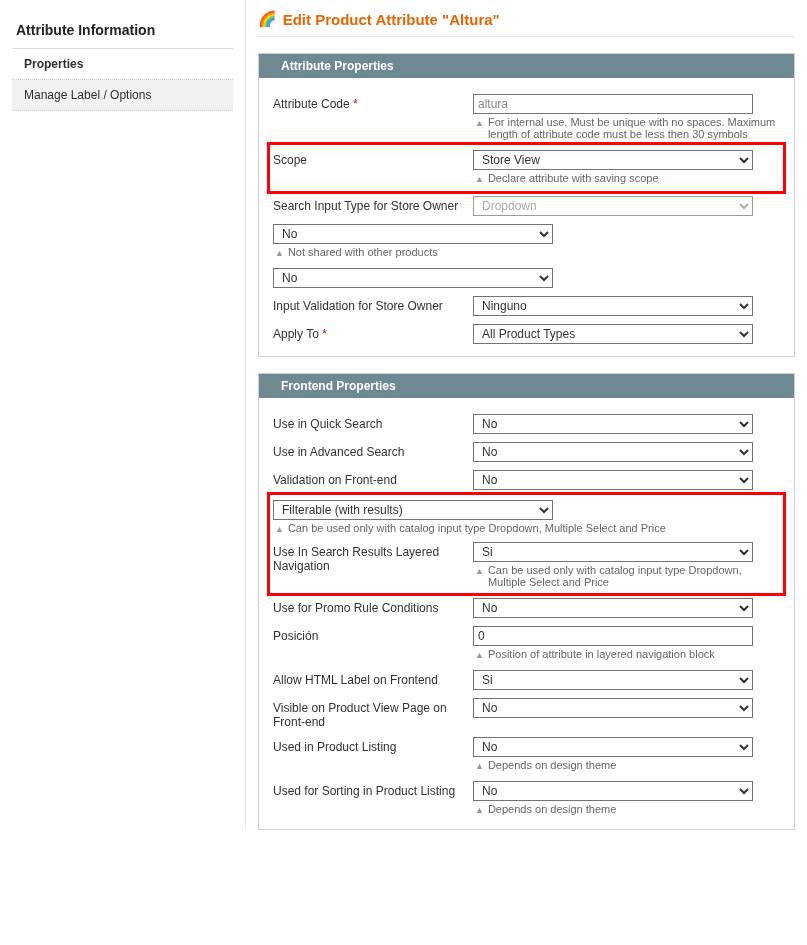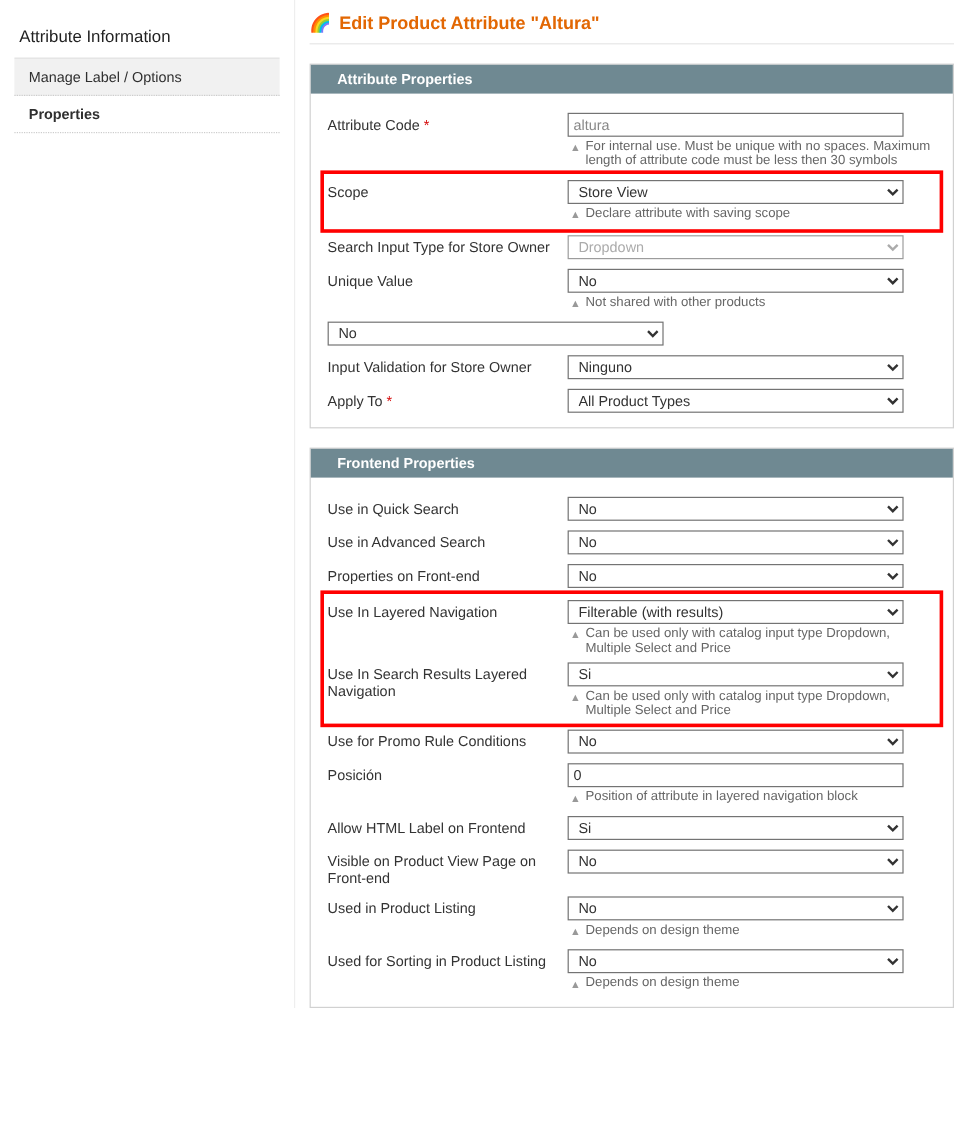--- a/index.html
+++ b/index.html
@@ -1,19 +1,19 @@
 <!DOCTYPE html>
 <html><head>
 <meta charset="utf-8">
 <style>
   * { box-sizing: border-box; margin: 0; padding: 0; }
   body { font-family: Arial, Helvetica, sans-serif; font-size: 12px; color: #2f2f2f; background: #fff; }
   .page { display: flex; width: 807px; }
   .sidebar { width: 245px; padding: 10px 12px 0 12px; }
-  .sidebar-title { font-size: 14px; font-weight: normal; color: #222; padding: 12px 4px 10px 4px; border-bottom: 1px solid #ddd; }
+  .sidebar-title { font-size: 14px; font-weight: bold; color: #222; padding: 12px 4px 10px 4px; border-bottom: 1px solid #ddd; }
   .sidebar-item { padding: 8px 12px; font-size: 12px; cursor: pointer; border-bottom: 1px dotted #ccc; }
   .sidebar-item.active { font-weight: bold; background: #fff; }
   .sidebar-item.inactive { background: #f1f1f1; }
   .main { flex: 1; padding: 0 12px; border-left: 1px solid #eee; }
   .page-title-row { display: flex; align-items: center; gap: 6px; padding: 10px 0 8px 0; border-bottom: 1px solid #e7e7e7; }
   .rainbow-icon { font-size: 15px; }
   .page-title { font-size: 15px; font-weight: bold; color: #e26703; }
   .section { margin-top: 16px; border: 1px solid #d1d1d1; }
   .section-header { background: #6f8992; color: #fff; font-weight: bold; font-size: 12px; padding: 5px 22px; }
   .section-body { padding: 12px 14px 8px 14px; }
@@ -32,25 +32,25 @@
   .hint .tri { color: #999; font-size: 9px; line-height: 14px; }
   .hint .txt { flex:1; }
   select { appearance: auto; }
 </style>
 </head>
 <body>
 
 <div class="page">
   <div class="sidebar">
     <div class="sidebar-title">Attribute Information</div>
+    <div class="sidebar-item active">
+      <span>Properties</span>
+    </div>
     <div class="sidebar-item inactive">
       <span>Manage Label / Options</span>
-    </div>
-    <div class="sidebar-item active">
-      <span>Properties</span>
     </div>
   </div>
 
   <div class="main">
     <div class="page-title-row">
       <span class="rainbow-icon">🌈</span>
       <span class="page-title">Edit Product Attribute "Altura"</span>
     </div>
 
     <div class="section">
@@ -82,21 +82,20 @@
         </div>
 
         <div class="form-row">
           <div class="form-label">Search Input Type for Store Owner</div>
           <div class="form-ctrl">
             <select disabled=""><option>Dropdown</option></select>
           </div>
         </div>
 
         <div class="form-row">
-          <div class="form-label">Unique Value</div>
           <div class="form-ctrl">
             <select><option>No</option></select>
             <div class="hint">
                 <span class="tri">▲</span>
                 <span class="txt">Not shared with other products</span>
               </div>
           </div>
         </div>
 
         <div class="form-row">
@@ -132,27 +131,26 @@
           <div class="form-label">Use in Quick Search</div>
           <div class="form-ctrl"><select><option>No</option></select></div>
         </div>
 
         <div class="form-row">
           <div class="form-label">Use in Advanced Search</div>
           <div class="form-ctrl"><select><option>No</option></select></div>
         </div>
 
         <div class="form-row">
-          <div class="form-label">Properties on Front-end</div>
+          <div class="form-label">Validation on Front-end</div>
           <div class="form-ctrl"><select><option>No</option></select></div>
         </div>
 
         <div class="form-row highlight-group" style="flex-direction:column; gap:6px;">
           <div style="display:flex; align-items:flex-start; width:100%;">
-            <div class="form-label">Use In Layered Navigation</div>
             <div class="form-ctrl">
               <select><option>Filterable (with results)</option></select>
               <div class="hint">
                   <span class="tri">▲</span>
                   <span class="txt">Can be used only with catalog input type Dropdown, Multiple Select and Price</span>
                 </div>
             </div>
           </div>
           <div style="display:flex; align-items:flex-start; width:100%;">
             <div class="form-label">Use In Search Results Layered Navigation</div>

